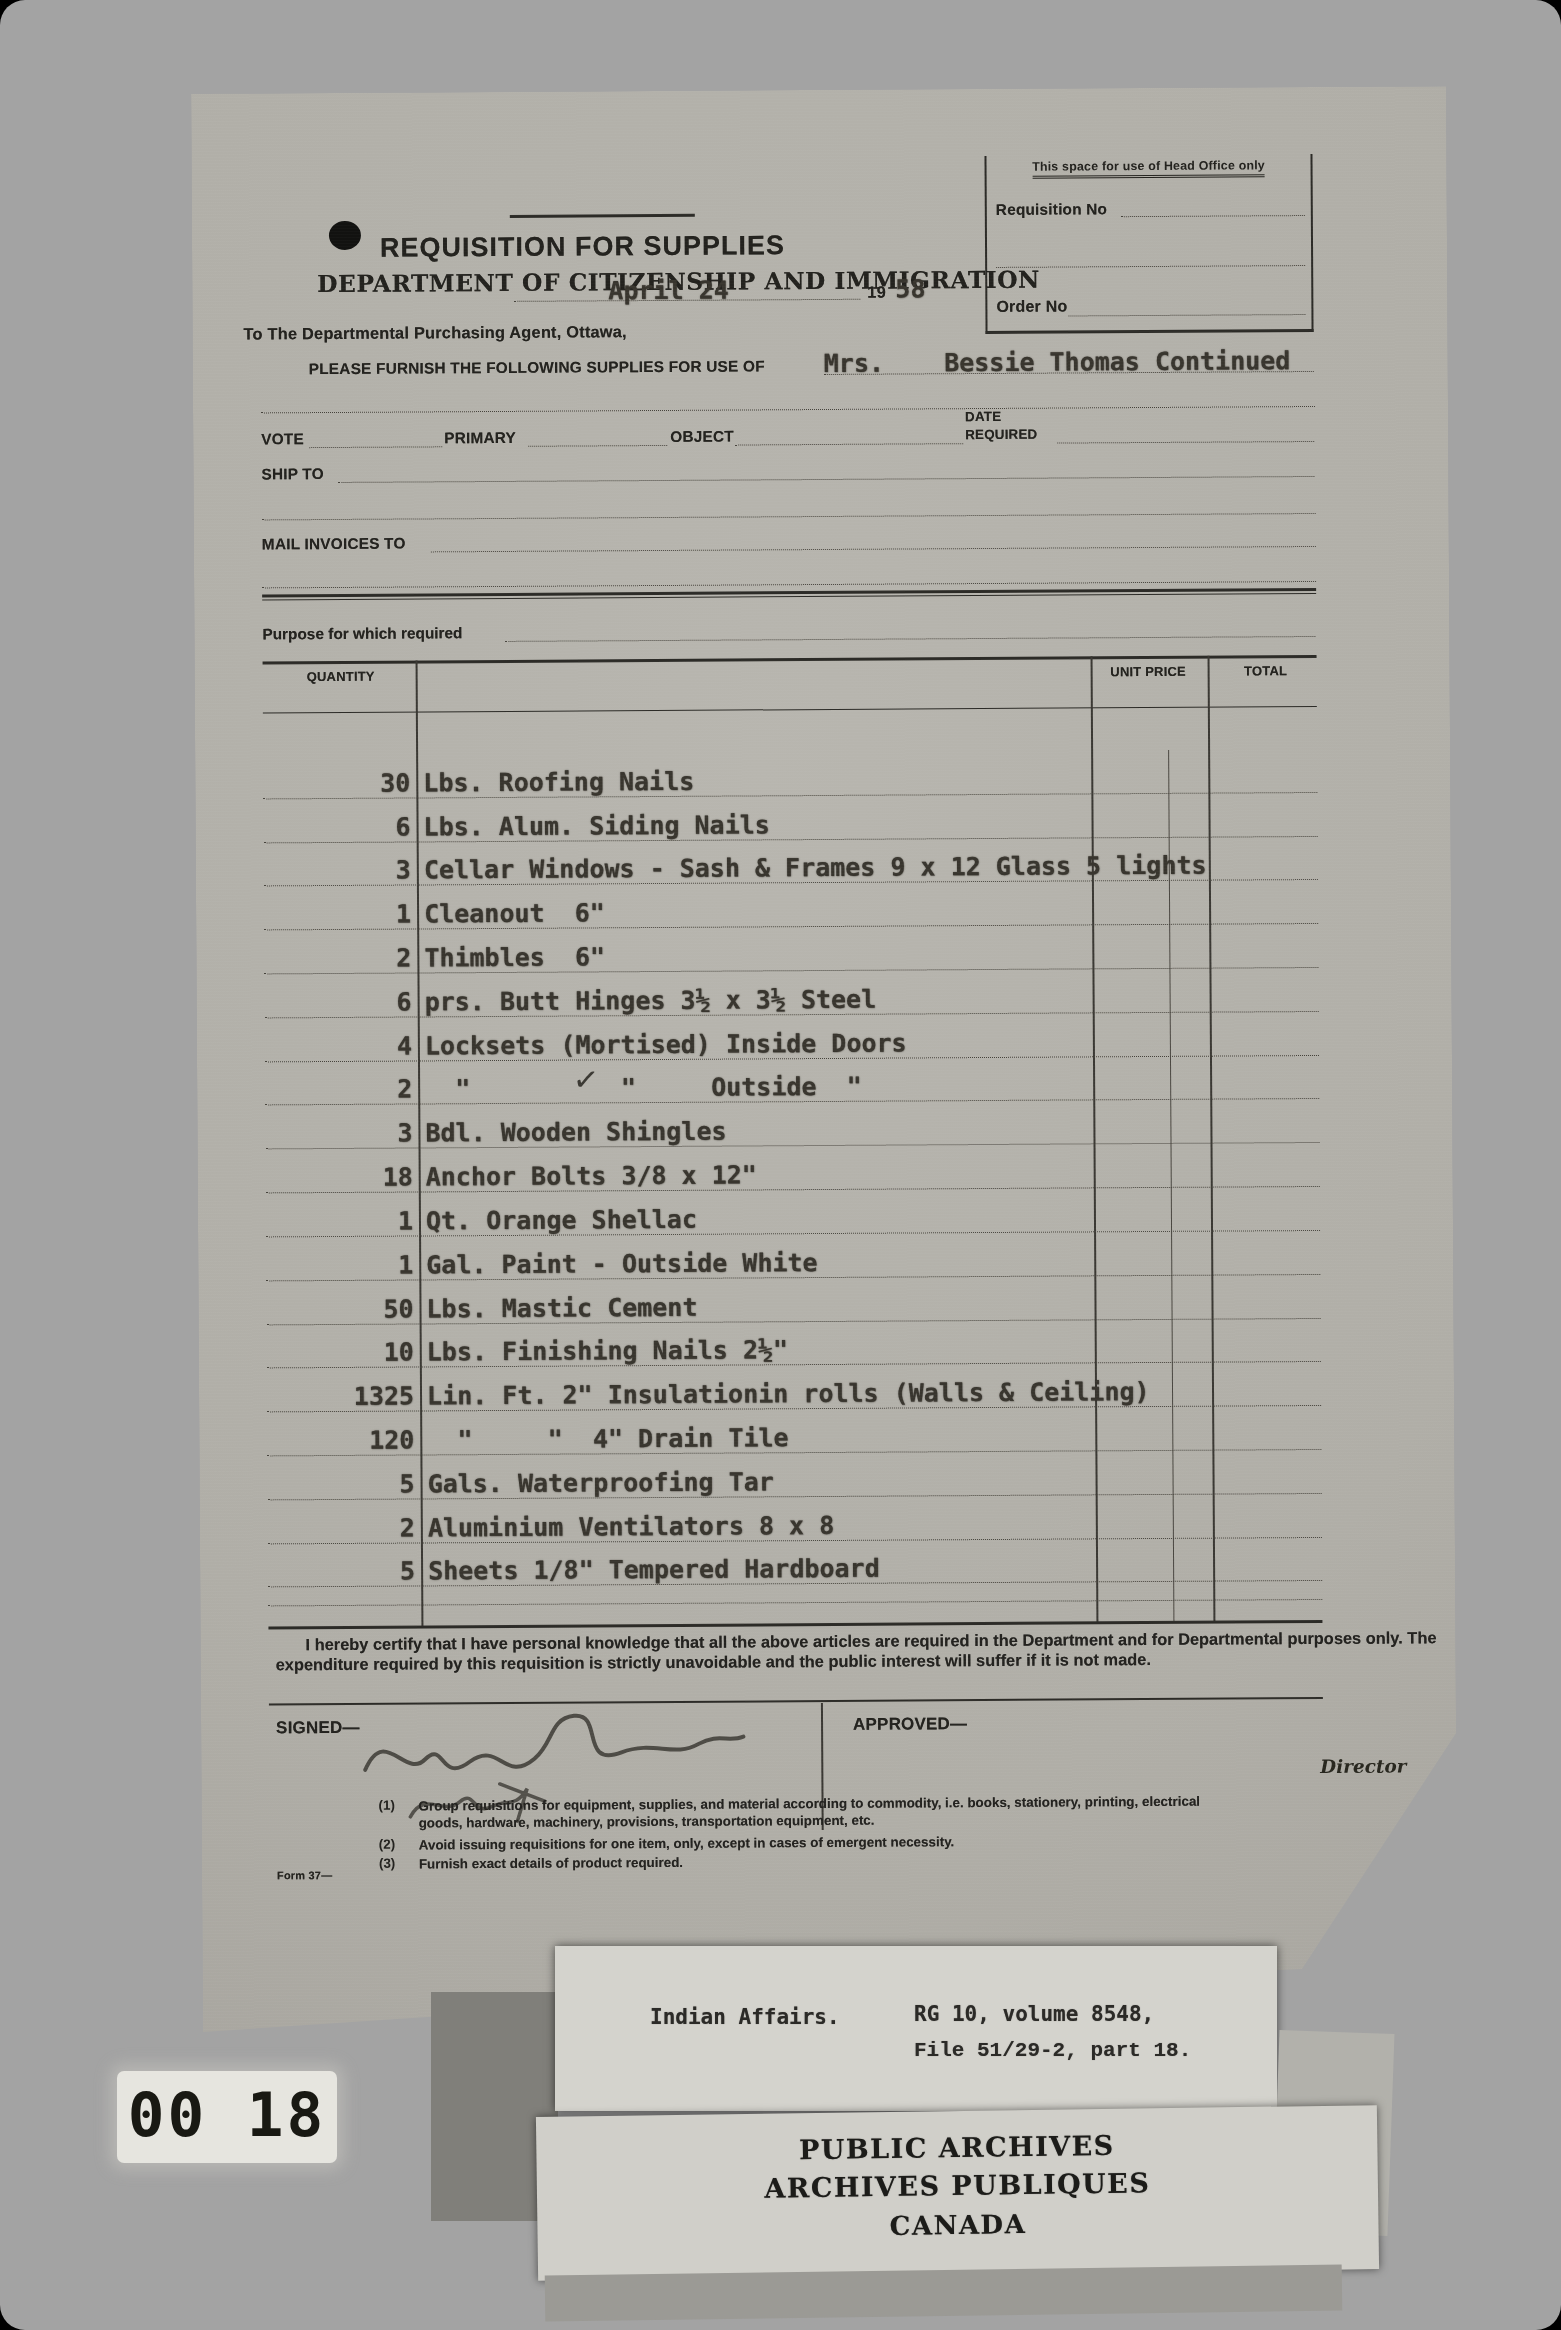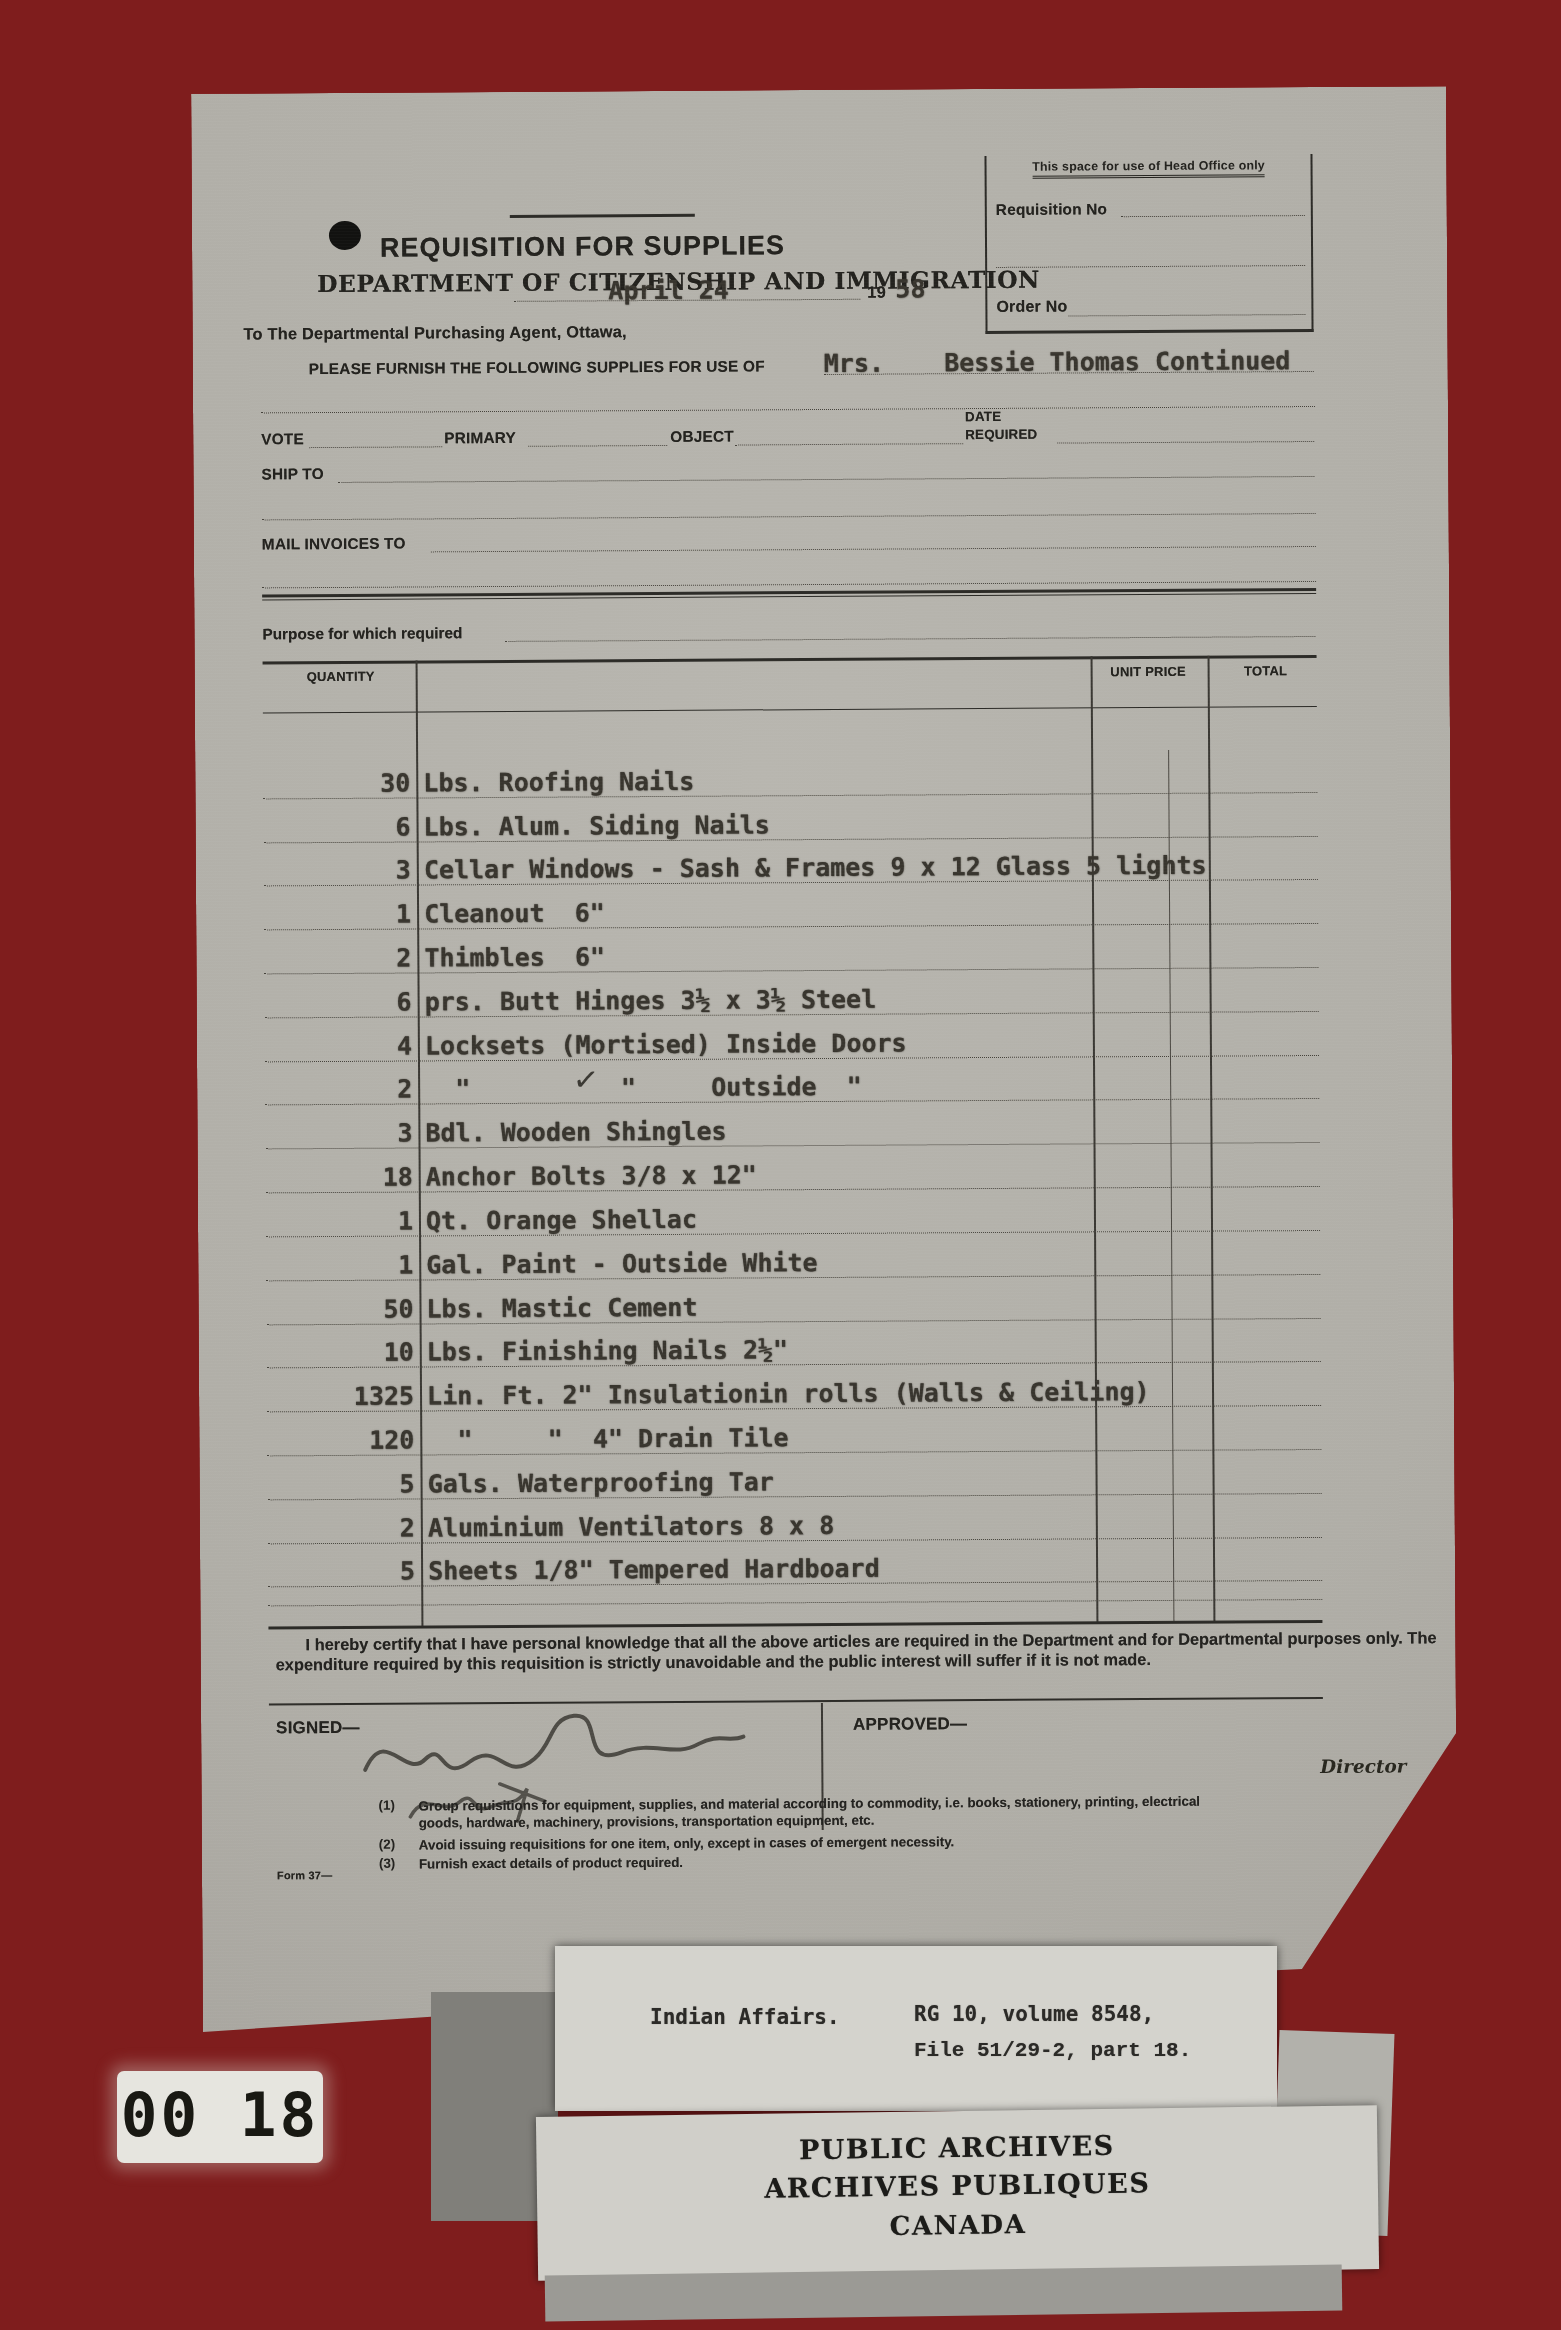--- a/index.html
+++ b/index.html
@@ -1,17 +1,17 @@
 <!DOCTYPE html>
 <html style="font-size:8px"><head>
 <meta charset="utf-8">
 <style>
   html,body{margin:0;padding:0;background:#000;}
-  #canvas{position:relative;width:1561px;height:2330px;background:#7f1d1d;overflow:hidden;
-    font-family:"Liberation Sans",sans-serif;}
+  #canvas{position:relative;width:1561px;height:2330px;background:#a3a3a3;overflow:hidden;
+    font-family:"Liberation Sans",sans-serif;border-radius:25px;}
   
   #paper{position:absolute;left:197px;top:90px;width:1255px;height:1942px;
     background:radial-gradient(120% 100% at 45% 35%, #b8b6af 0%, #b0aea7 55%, #a19e98 100%);
     clip-path:polygon(0 0,100% 0,100% 84.8%,87.6% 96.9%,28% 98.7%,0 99.8%);
     transform:rotate(-0.35deg);transform-origin:50% 50%;}
   #paper:after{content:"";position:absolute;inset:0;
     background:repeating-linear-gradient(0deg, rgba(255,255,255,.02) 0 1px, transparent 1px 3px);
     pointer-events:none;}
   .lbl{position:absolute;font-weight:700;color:#23221e;white-space:nowrap;
     text-shadow:0 0 0.5px rgba(35,34,30,.55);letter-spacing:0.2px;}
@@ -33,22 +33,22 @@
   .trow .qty{left:0;width:147px;text-align:right;bottom:0px;position:absolute;}
   .trow .desc{left:160px;bottom:0px;position:absolute;}
   
   #cert{position:absolute;left:75px;top:1541px;width:1190px;font:700 16.4px "Liberation Sans",sans-serif;
     color:#23221f;line-height:20.4px;text-indent:30px;text-shadow:0 0 0.5px rgba(35,34,31,.5);}
   .fn-num{position:absolute;left:177px;font:700 13.4px "Liberation Sans",sans-serif;color:#23221f;}
   .fn-text{position:absolute;left:217px;width:797px;font:700 13.4px "Liberation Sans",sans-serif;
     color:#23221f;line-height:17.4px;text-shadow:0 0 0.5px rgba(35,34,31,.45);}
   
   .slip{position:absolute;}
-  #counter{position:absolute;left:117px;top:2071px;width:189px;height:92px;background:#e6e5df;
-    border-radius:7px;box-shadow:0 0 15px 7px rgba(220,219,210,.35);filter:blur(0.5px);padding-left:17px;}
+  #counter{position:absolute;left:117px;top:2071px;width:220px;height:92px;background:#e6e5df;
+    border-radius:7px;box-shadow:0 0 15px 7px rgba(220,219,210,.35);filter:blur(0.5px);}
   #counter span{position:absolute;left:0;right:0;top:8px;text-align:center;
     font:700 61px "DejaVu Sans Mono",monospace;color:#191913;letter-spacing:3px;}
   #pa-strip div{position:absolute;left:0;right:0;text-align:center;
     font-family:"DejaVu Serif",serif;font-weight:700;color:#1c1c19;letter-spacing:1.5px;
     text-shadow:0 0 1px rgba(28,28,25,.5);}
   .cardtyped{position:absolute;font:700 21px "DejaVu Sans Mono",monospace;color:#2b2a27;
     white-space:pre;text-shadow:0 0 1px rgba(43,42,39,.5);}
   #checkmark{position:absolute;left:376px;top:970px;font-size:31px;color:#3b3933;
     transform:rotate(6deg);font-family:"DejaVu Sans",sans-serif;}
   #director{position:absolute;left:1046px;top:1669px;width:159px;text-align:right;

